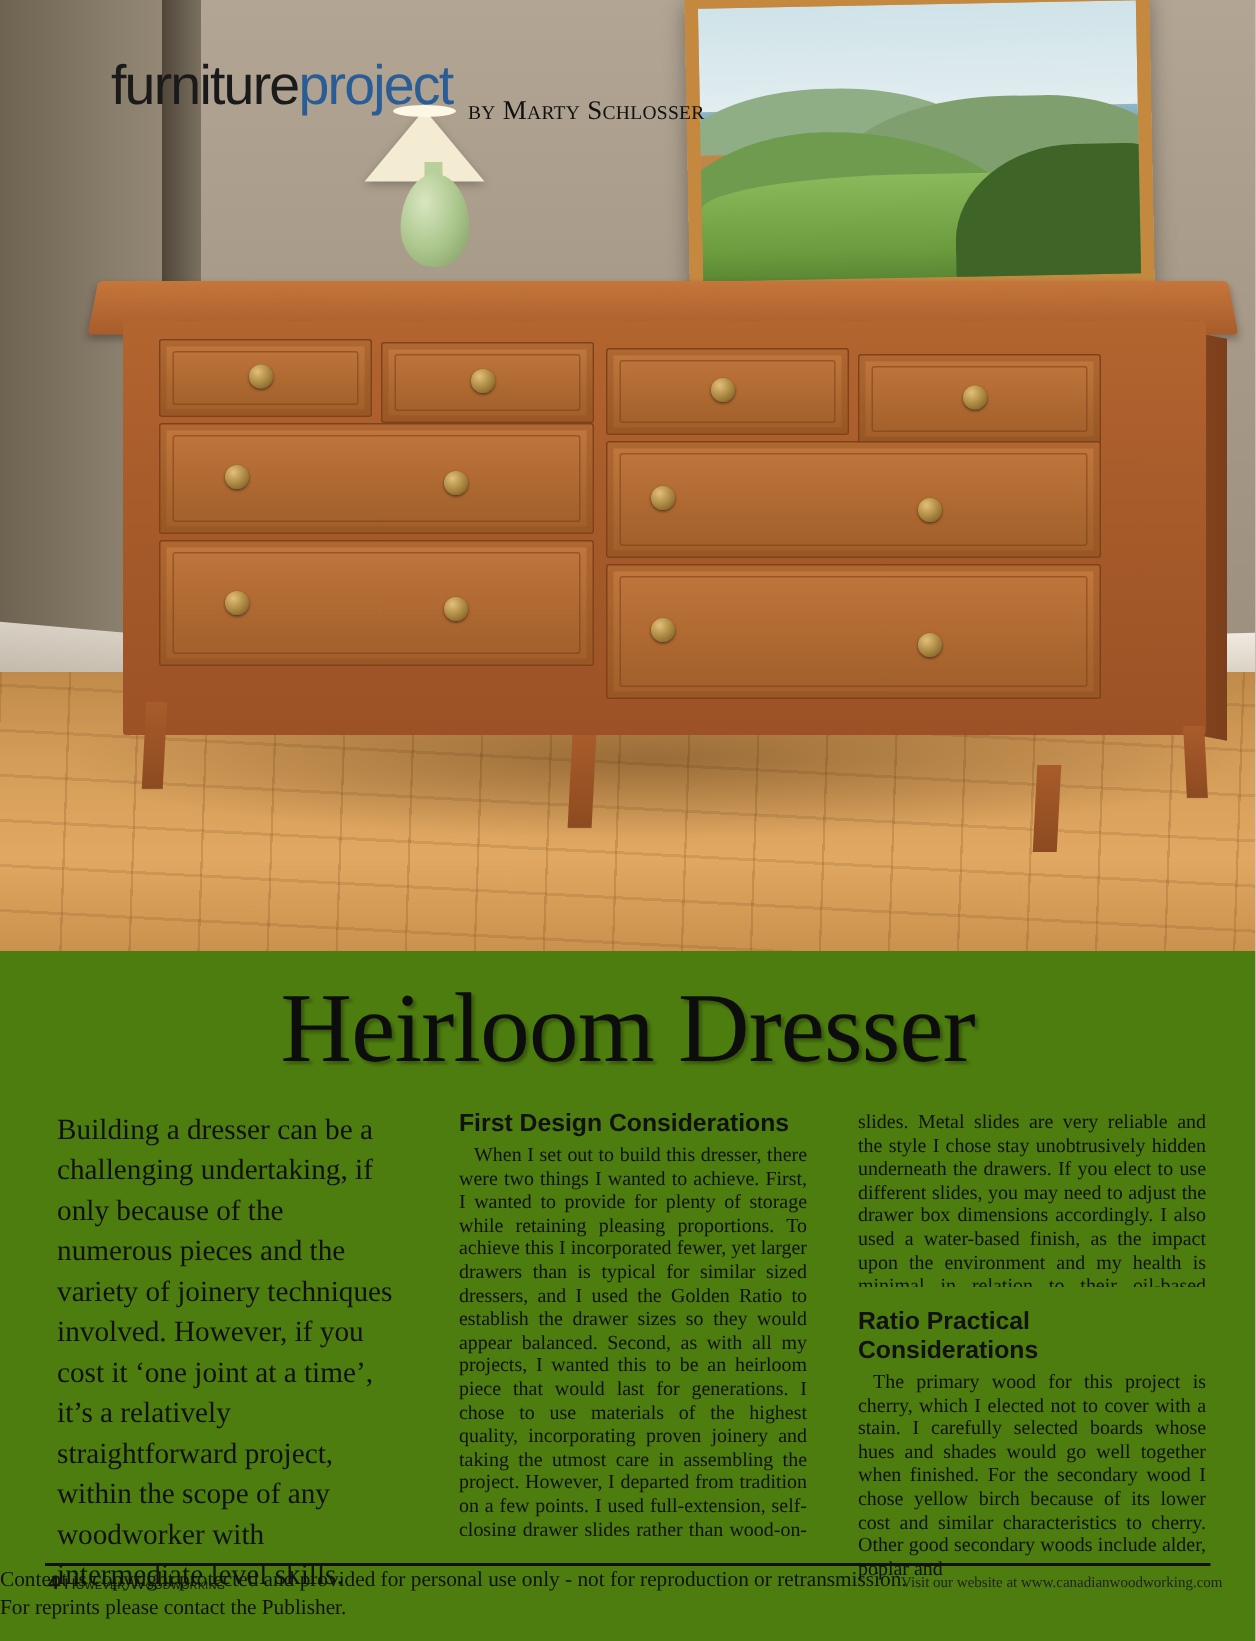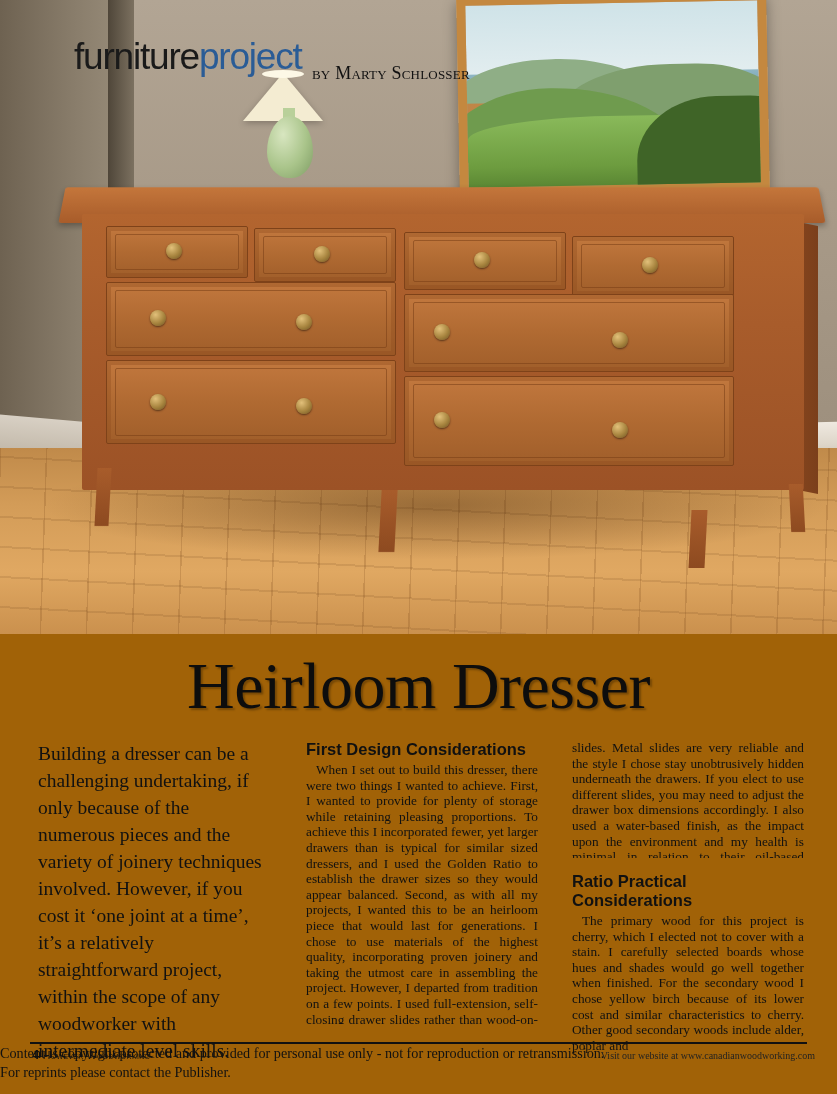--- a/index.html
+++ b/index.html
@@ -165,21 +165,21 @@
   .leg {
     position:absolute; background: linear-gradient(180deg,#a85c2b 0%, #8d4a20 100%);
   }
 
   
   .article {
     position: absolute;
     left: 0; top: 634px;
     width: 837px;
     height: 460px;
-    background: #a16207;
+    background: #4d7c0f;
   }
   .masthead {
     position: absolute;
     left: 36px; top: 38px;
     font-family: "Liberation Sans", sans-serif;
     font-weight: normal;
     font-size: 37px;
     letter-spacing: -1.2px;
     line-height: 1;
     white-space: nowrap;

